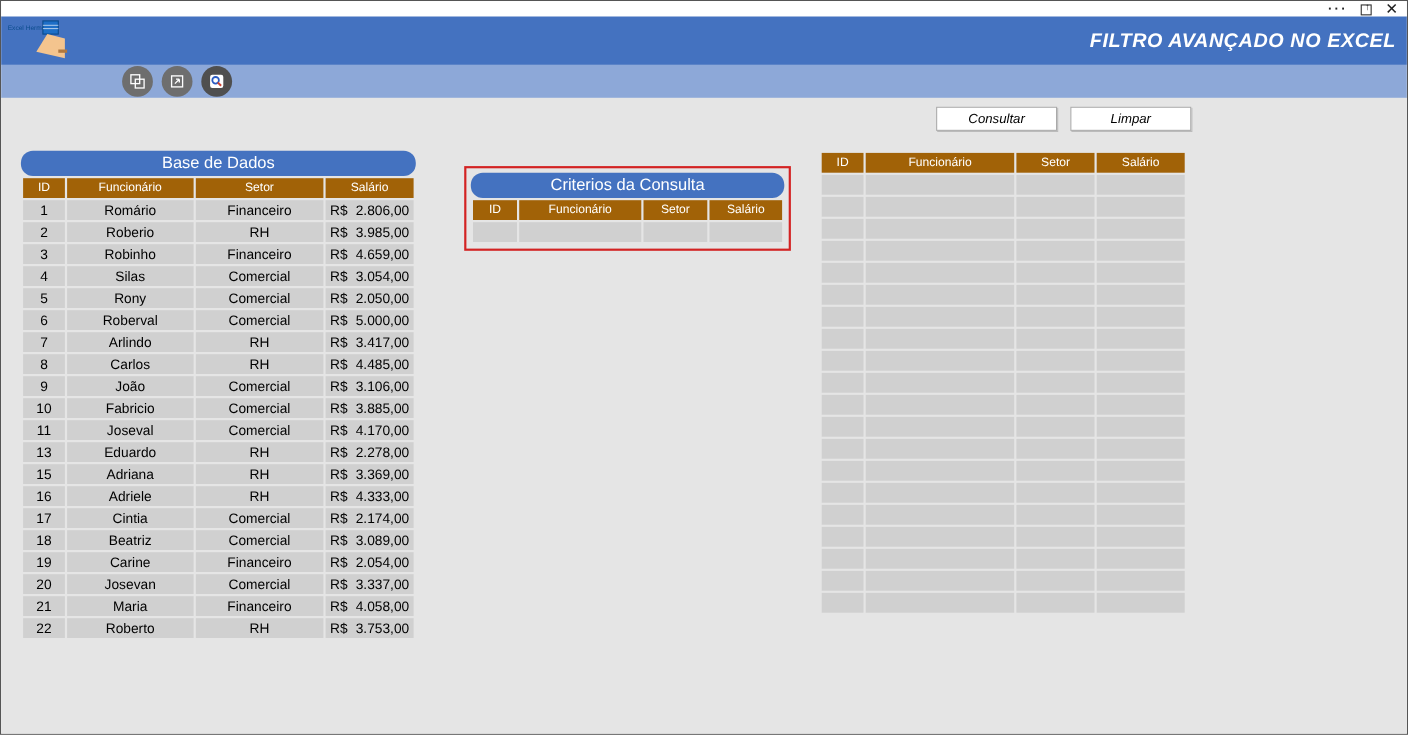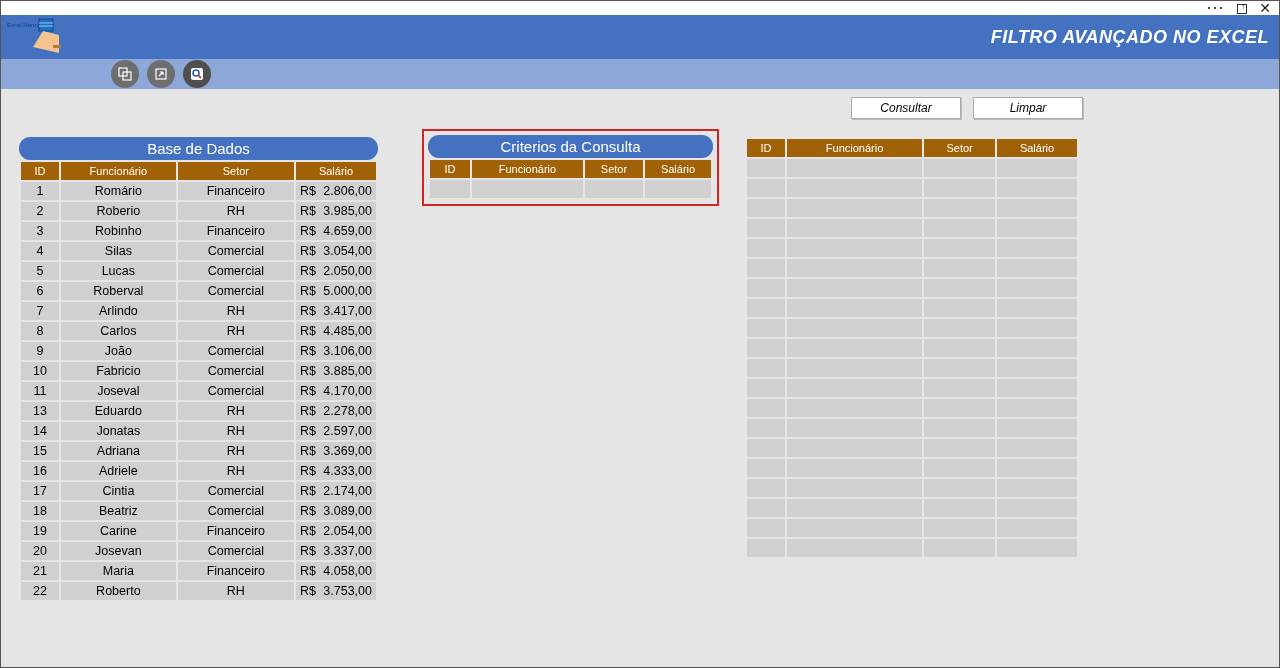--- a/index.html
+++ b/index.html
@@ -28,21 +28,21 @@
 
   
   .main { flex:1; background:#e5e5e5; position:relative; }
 
   .btnrow { position:absolute; top:8px; right:196px; display:flex; gap:12px;font-style:italic; }
   .btn { background:#fff; border:1px solid #aaa; box-shadow:1px 1px 0 #bbb; width:110px; height:22px; font-size:12px; display:flex; align-items:center; justify-content:center; }
 
   
   .panel { position:absolute; }
   .panel-base { top:48px; left:18px; width:359px; }
-  .panel-crit { top:40px; left:402px; width:316px;padding-left:19px; }
+  .panel-crit { top:62px; left:402px; width:316px;padding-left:19px; }
   .panel-res  { top:48px; left:744px; width:334px; }
 
   .title-bar { background:#4472c0; color:#fff; text-align:center; font-size:15px; padding:3px 0;border-radius:11px; }
   .red-box { border:2px solid #d32323; padding:4px; }
 
   table { border-collapse: separate; border-spacing:2px; width:100%; background:transparent; }
   th { background:#a16207; color:#fff; font-weight:400; font-size:11px; padding:3px 4px; text-align:center;}
   td { background:#d0d0d0; font-size:13px; padding:2px 4px; text-align:center; height:18px; line-height:14px;}
   .salary { text-align:left; }
   .salary .rs { float:left; }
@@ -156,21 +156,21 @@
             <td>4</td>
             <td>Silas</td>
             <td>Comercial</td>
             <td class="salary">
               <span class="rs">R$</span>
               <span class="v">3.054,00</span>
             </td>
           </tr>
           <tr>
             <td>5</td>
-            <td>Lucas</td>
+            <td>Rony</td>
             <td>Comercial</td>
             <td class="salary">
               <span class="rs">R$</span>
               <span class="v">2.050,00</span>
             </td>
           </tr>
           <tr>
             <td>6</td>
             <td>Roberval</td>
             <td>Comercial</td>
@@ -224,29 +224,20 @@
               <span class="v">4.170,00</span>
             </td>
           </tr>
           <tr>
             <td>13</td>
             <td>Eduardo</td>
             <td>RH</td>
             <td class="salary">
               <span class="rs">R$</span>
               <span class="v">2.278,00</span>
-            </td>
-          </tr>
-          <tr>
-            <td>14</td>
-            <td>Jonatas</td>
-            <td>RH</td>
-            <td class="salary">
-              <span class="rs">R$</span>
-              <span class="v">2.597,00</span>
             </td>
           </tr>
           <tr>
             <td>15</td>
             <td>Adriana</td>
             <td>RH</td>
             <td class="salary">
               <span class="rs">R$</span>
               <span class="v">3.369,00</span>
             </td>

